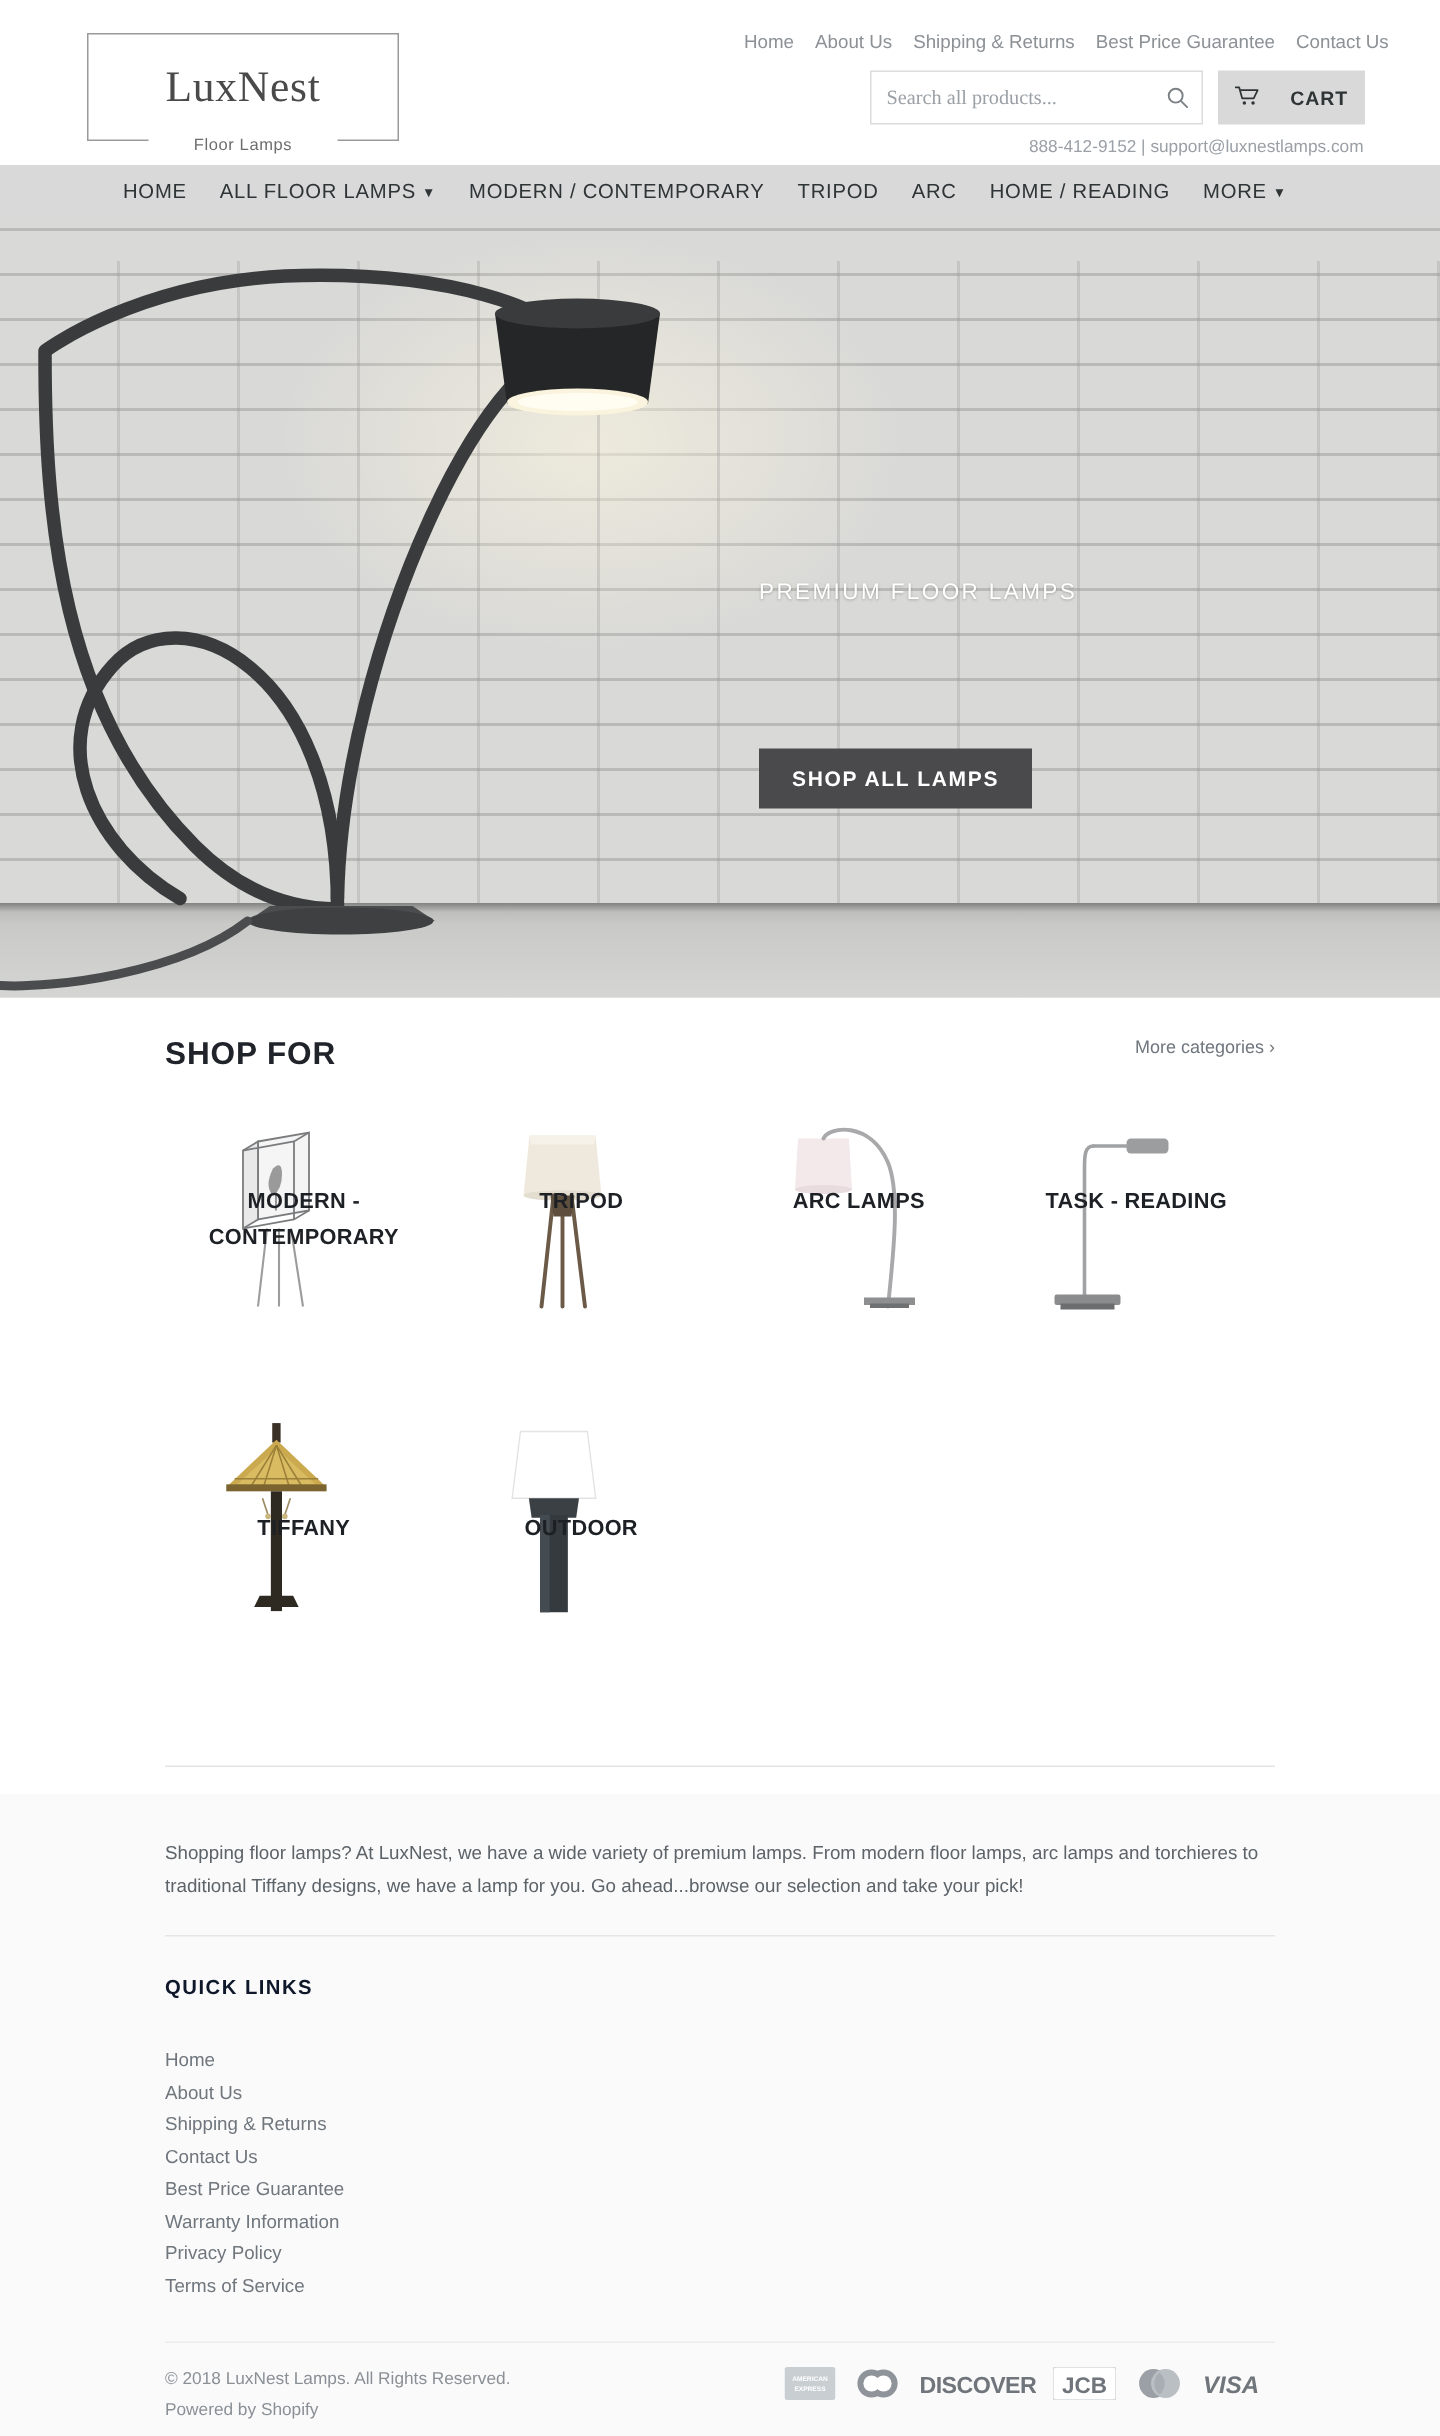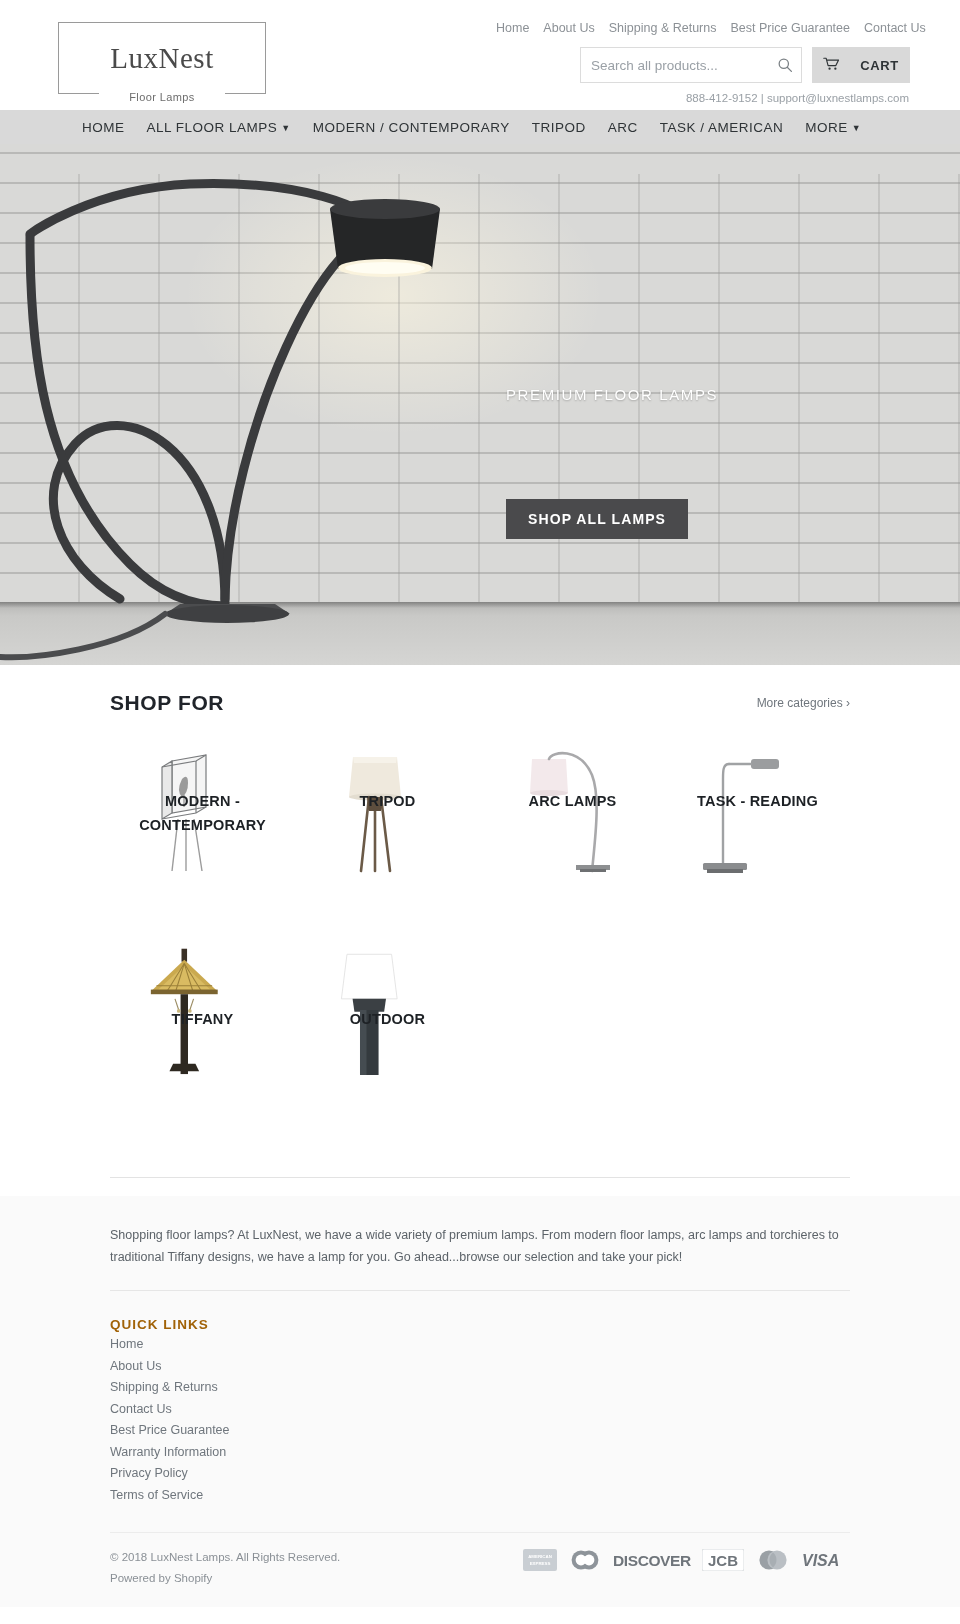--- a/index.html
+++ b/index.html
@@ -49,21 +49,21 @@
   .top-links a { color: #8c9196; text-decoration: none; white-space: nowrap; }
   .top-links .contact-us { width: 46px; text-align: right; }
 
   .search-row { display: flex; justify-content: flex-end; gap: 10px; align-items: stretch; }
   .search-box {
     width: 222px; height: 36px; border: 1px solid #dcdcdc; background: #fff;
     display: flex; align-items: center; padding: 0 8px 0 10px;
   }
   .search-box input {
     flex: 1; border: none; outline: none; font-size: 13.5px; color: #5b6066;
-    font-family: Liberation Sans, sans-serif; background: transparent;
+    font-family: Liberation Serif, serif; background: transparent;
   }
   .search-box input::placeholder { color: #9aa0a6; }
   .search-ico { width: 16px; height: 16px; flex: 0 0 16px; }
   .cart-btn {
     width: 98px; height: 36px; background: #d9d9d9; color: #2f3437;
     border: none; display: flex; align-items: center; justify-content: center;
     gap: 20px; font-size: 13px; font-weight: bold; letter-spacing: .6px;
     cursor: pointer; font-family: "Liberation Sans", sans-serif;
   }
   .contact-line {
@@ -125,21 +125,21 @@
     position: absolute; left: 506px; top: 355px;
     background: #4a4a4c; color: #fff; border: none;
     font-size: 14px; font-weight: bold; letter-spacing: 1.1px;
     padding: 12px 22px; cursor: pointer;
     font-family: "Liberation Sans", sans-serif;
   }
 
   
   .shop-section { padding: 26px 0 0; }
   .shop-head {
-    display: flex; align-items: center; justify-content: space-between;
+    display: flex; align-items: flex-start; justify-content: space-between;
     width: 740px; margin: 0 auto 18px;
   }
   .shop-title {
     font-size: 21px; font-weight: bold; letter-spacing: .6px; color: #20242a;
   }
   .more-cats { font-size: 12px; color: #6f767d; text-decoration: none; }
 
   .cat-grid {
     width: 740px; margin: 0 auto;
     display: grid; grid-template-columns: repeat(4, 1fr);
@@ -171,21 +171,21 @@
   }
   .blurb-rule { width: 740px; margin: 22px auto 0; border-top: 1px solid #e6e6e6; }
 
   .foot-cols {
     width: 740px; margin: 0 auto; display: flex; padding-top: 26px;
   }
   .foot-col-ql { width: 128px; }
   .foot-col-git { width: 300px; }
   .foot-h {
     font-size: 13.5px; font-weight: bold; letter-spacing: 1px;
-    color: #a16207; margin-bottom: 2px;
+    color: #0f172a; margin-bottom: 31px;
   }
   .foot-link {
     display: block; font-size: 12.5px; color: #6f767d; text-decoration: none;
     line-height: 21.5px;
   }
   .foot-text { font-size: 12.5px; color: #5c6369; line-height: 20px; }
   .fb-icon {
     display: inline-block; margin-top: 14px; width: 22px; height: 22px;
     background: #b7bbbf; position: relative; border-radius: 1px; cursor: pointer;
   }
@@ -268,21 +268,21 @@
     <a href="#">
         <span>MODERN / CONTEMPORARY</span>
       </a>
     <a href="#">
         <span>TRIPOD</span>
       </a>
     <a href="#">
         <span>ARC</span>
       </a>
     <a href="#">
-        <span>TASK / AMERICAN</span>
+        <span>HOME / READING</span>
       </a>
     <a href="#">
       <span>MORE</span>
       <span class="caret">▼</span>
     </a>
   </div>
 </nav>
 
 <section class="hero">
   <div class="hero-bg">

